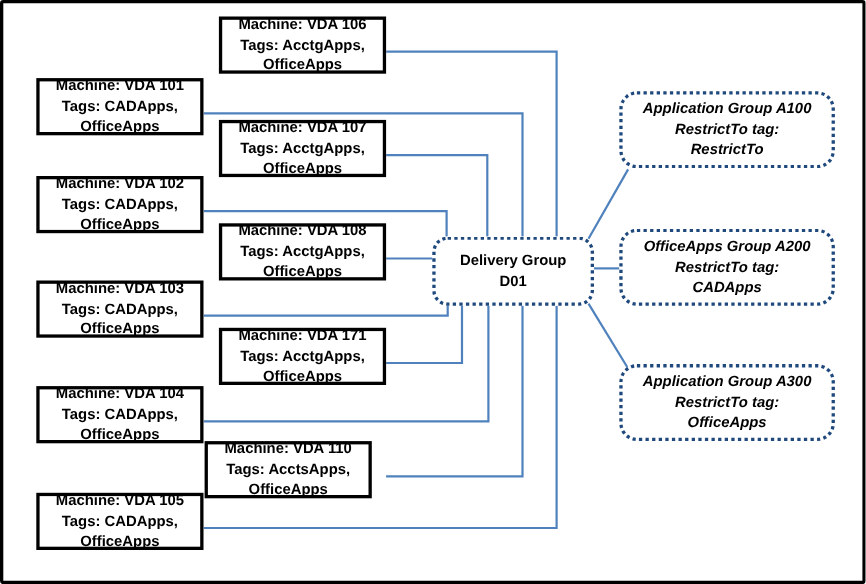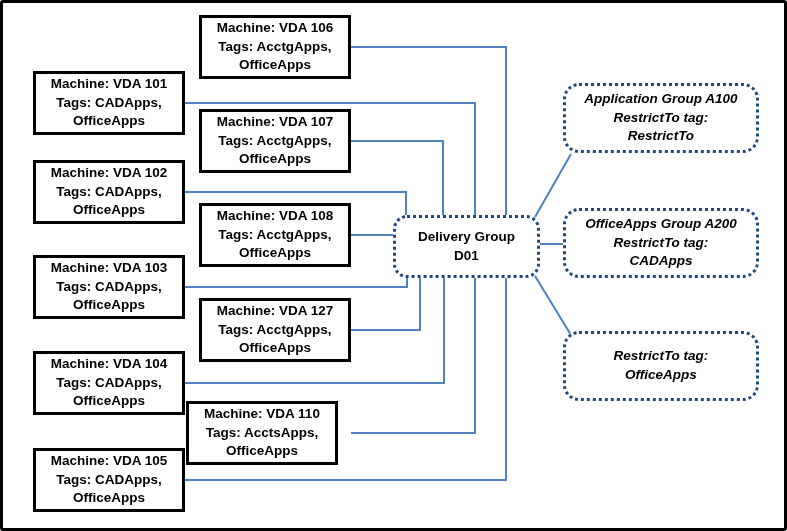--- a/index.html
+++ b/index.html
@@ -23,21 +23,21 @@
     flex-direction:column;
     justify-content:center;
     align-items:center;
     text-align:center;
     font-weight:bold;
     color:#000000;
     z-index:1;
     line-height:1.38;
   }
   .mbox{
-    width:152px;height:64px;
+    width:152px;height:52px;
     border:3px solid #000000;
     font-size:13.5px;
   }
   .dotted{
     border:3px dotted #1f497d;
     font-size:13.5px;
   }
   .delivery{left:390px;top:212px;width:147px;height:63px;border-radius:14px;}
   .appgroup{left:560px;width:196px;height:70px;border-radius:16px;font-style:italic;}
 </style>
@@ -97,21 +97,21 @@
     <div>Machine: VDA 107</div>
     <div>Tags: AcctgApps,</div>
     <div>OfficeApps</div>
   </div>
   <div class="node mbox" style="left:196px;top:200px">
     <div>Machine: VDA 108</div>
     <div>Tags: AcctgApps,</div>
     <div>OfficeApps</div>
   </div>
   <div class="node mbox" style="left:196px;top:295px">
-    <div>Machine: VDA 127</div>
+    <div>Machine: VDA 171</div>
     <div>Tags: AcctgApps,</div>
     <div>OfficeApps</div>
   </div>
   <div class="node mbox" style="left:183px;top:398px">
     <div>Machine: VDA 110</div>
     <div>Tags: AcctsApps,</div>
     <div>OfficeApps</div>
   </div>
 
   <div class="node dotted delivery">
@@ -123,17 +123,18 @@
     <div>Application Group A100</div>
     <div>RestrictTo tag:</div>
     <div>RestrictTo</div>
   </div>
   <div class="node dotted appgroup" style="top:205px">
     <div>OfficeApps Group A200</div>
     <div>RestrictTo tag:</div>
     <div>CADApps</div>
   </div>
   <div class="node dotted appgroup" style="top:328px">
+    <div>Application Group A300</div>
     <div>RestrictTo tag:</div>
     <div>OfficeApps</div>
   </div>
 
 </div>
 
 </body></html>

